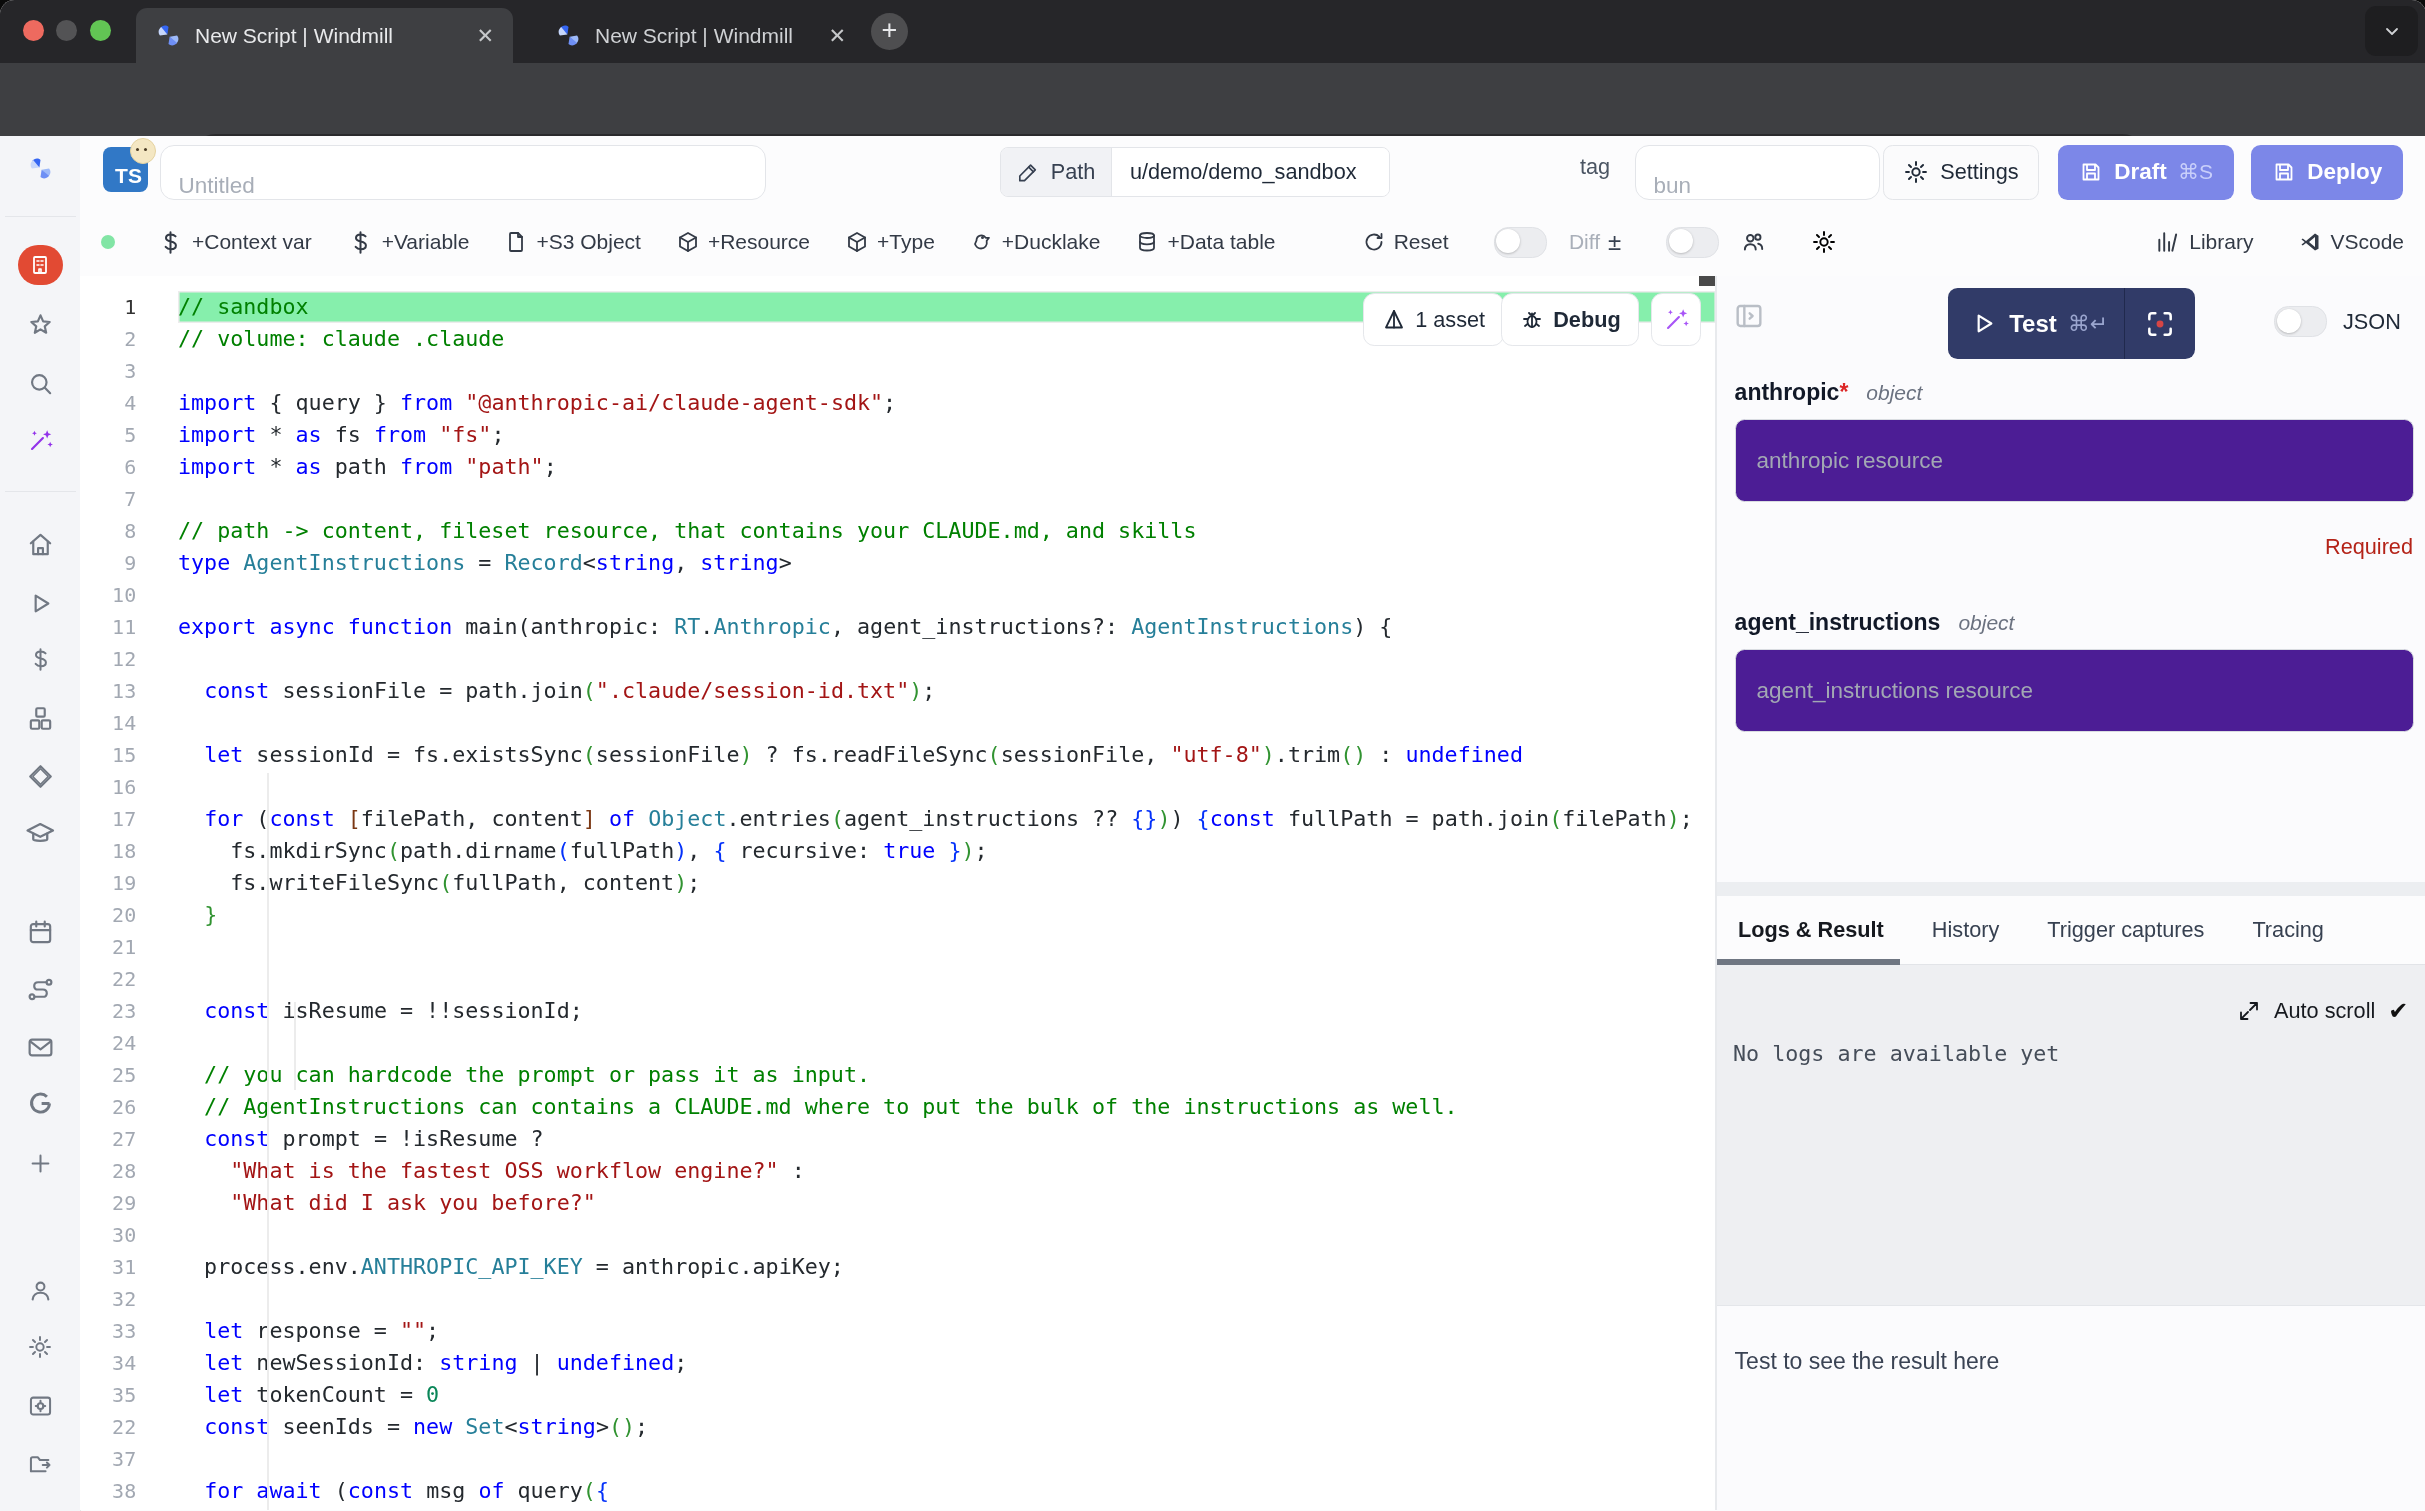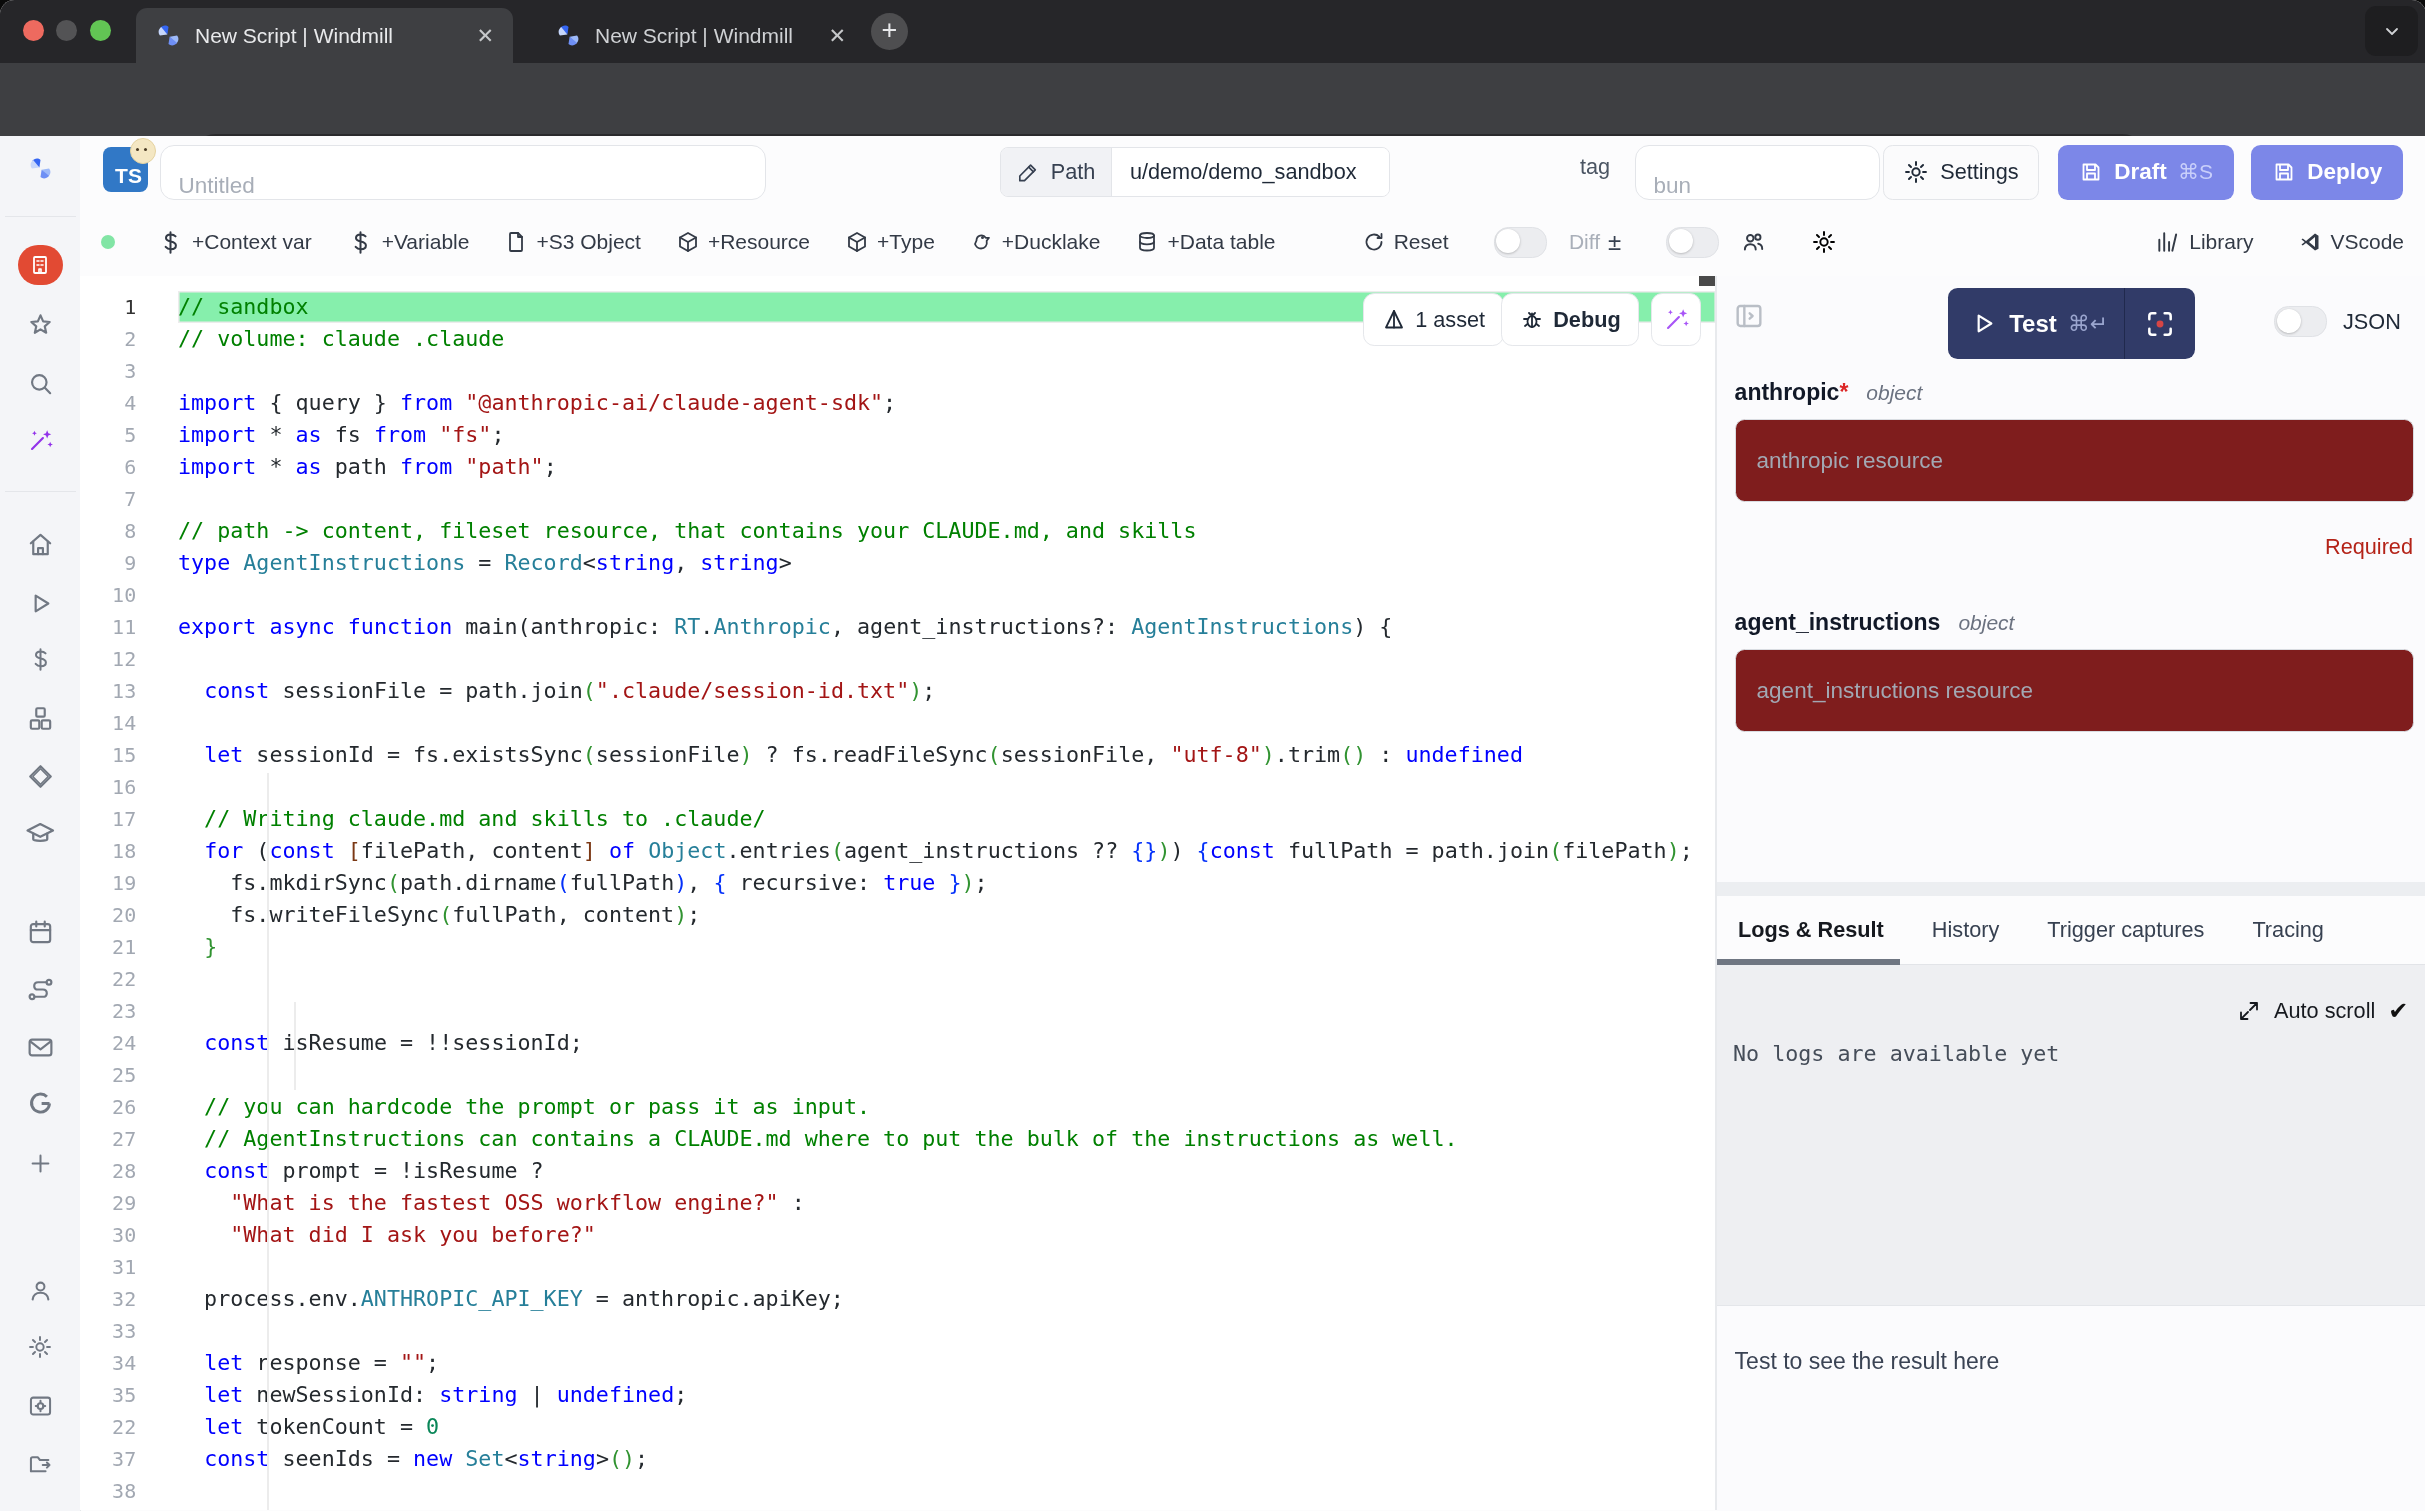--- a/index.html
+++ b/index.html
@@ -92,21 +92,21 @@
   #testbtn .tmain{display:flex;align-items:center;gap:11.2px;padding:0 16px 0 21px;}
   #testbtn .tlabel{font-size:24px;font-weight:bold;}
   #testbtn .tkbd{font-size:21.7px;color:#9aa5ce;}
   #testbtn .tsep{width:1.6px;height:71px;background:#20294d;}
   #testbtn .tfocus{flex:1;display:flex;align-items:center;justify-content:center;}
   #jsonrow{left:557px;top:30px;display:flex;align-items:center;gap:16px;}
   #jsonrow .jlabel{font-size:21.7px;color:#1f2937;}
   .field-label{font-size:23px;color:#111827;font-weight:bold;}
   .field-label .req{color:#dc2626;}
   .field-type{font-size:21px;color:#6b7280;font-style:italic;font-weight:normal;margin-left:14.4px;}
-  .bigin{left:17.6px;width:679px;height:83px;border:1.6px solid #d9dce1;border-radius:9.6px;background:#7f1d1d;
+  .bigin{left:17.6px;width:679px;height:83px;border:1.6px solid #d9dce1;border-radius:9.6px;background:#4c1d95;
          display:flex;align-items:center;padding:0 21px;box-sizing:border-box;font-size:22.5px;color:#a2a8b3;}
   #reqnote{left:0;top:383px;width:696px;text-align:right;font-size:21.7px;color:#b42318;}
   #rsplit{left:0;top:606px;width:709px;height:14.4px;background:#eceef1;}
   #rtabs{left:0;top:620px;width:709px;height:69px;background:#fcfcfd;border-bottom:0.8px solid #e2e4e8;
          display:flex;align-items:center;gap:48px;padding-left:21px;box-sizing:border-box;}
   #rtabs .rtab{font-size:21.7px;color:#374151;white-space:nowrap;}
   #rtabs .rtab.active{font-weight:bold;color:#16191f;}
   #tabunderline{left:0;top:683px;width:183px;height:5.6px;background:#6f7682;}
   #logsarea{left:0;top:689px;width:709px;height:340px;background:#eeeff2;}
   #autoscroll{position:absolute;right:17.6px;top:32px;display:flex;align-items:center;gap:13px;color:#16191f;font-size:21.7px;}
@@ -581,21 +581,20 @@
           <div class="ln"></div>
           <div class="ln"><span class="tk-c">// path -&gt; content, fileset resource, that contains your CLAUDE.md, and skills</span></div>
           <div class="ln"><span class="tk-k">type</span><span class="tk-p"> </span><span class="tk-t">AgentInstructions</span><span class="tk-p"> = </span><span class="tk-t">Record</span><span class="tk-p">&lt;</span><span class="tk-k">string</span><span class="tk-p">, </span><span class="tk-k">string</span><span class="tk-p">&gt;</span></div>
           <div class="ln"></div>
           <div class="ln"><span class="tk-k">export</span><span class="tk-p"> </span><span class="tk-k">async</span><span class="tk-p"> </span><span class="tk-k">function</span><span class="tk-p"> main(anthropic: </span><span class="tk-t">RT</span><span class="tk-p">.</span><span class="tk-t">Anthropic</span><span class="tk-p">, agent_instructions?: </span><span class="tk-t">AgentInstructions</span><span class="tk-p">) {</span></div>
           <div class="ln"></div>
           <div class="ln"><span class="tk-p">  </span><span class="tk-k">const</span><span class="tk-p"> sessionFile = path.join</span><span class="tk-g">(</span><span class="tk-s">".claude/session-id.txt"</span><span class="tk-g">)</span><span class="tk-p">;</span></div>
           <div class="ln"></div>
           <div class="ln"><span class="tk-p">  </span><span class="tk-k">let</span><span class="tk-p"> sessionId = fs.existsSync</span><span class="tk-g">(</span><span class="tk-p">sessionFile</span><span class="tk-g">)</span><span class="tk-p"> ? fs.readFileSync</span><span class="tk-g">(</span><span class="tk-p">sessionFile, </span><span class="tk-s">"utf-8"</span><span class="tk-g">)</span><span class="tk-p">.trim</span><span class="tk-g">()</span><span class="tk-p"> : </span><span class="tk-k">undefined</span></div>
           <div class="ln"></div>
-          <div class="ln"><span class="tk-c">  // Writing claude.md and skills to .claude/</span></div>
           <div class="ln"><span class="tk-p">  </span><span class="tk-k">for</span><span class="tk-p"> (</span><span class="tk-k">const</span><span class="tk-p"> </span><span class="tk-o">[</span><span class="tk-p">filePath, content</span><span class="tk-o">]</span><span class="tk-p"> </span><span class="tk-k">of</span><span class="tk-p"> </span><span class="tk-t">Object</span><span class="tk-p">.entries</span><span class="tk-g">(</span><span class="tk-p">agent_instructions ?? </span><span class="tk-b">{}</span><span class="tk-g">)</span><span class="tk-p">) </span><span class="tk-b">{</span><span class="tk-k">const</span><span class="tk-p"> fullPath = path.join</span><span class="tk-g">(</span><span class="tk-p">filePath</span><span class="tk-g">)</span><span class="tk-p">;</span></div>
           <div class="ln"><span class="tk-p">    fs.mkdirSync</span><span class="tk-g">(</span><span class="tk-p">path.dirname</span><span class="tk-b">(</span><span class="tk-p">fullPath</span><span class="tk-b">)</span><span class="tk-p">, </span><span class="tk-b">{</span><span class="tk-p"> recursive: </span><span class="tk-k">true</span><span class="tk-p"> </span><span class="tk-b">}</span><span class="tk-g">)</span><span class="tk-p">;</span></div>
           <div class="ln"><span class="tk-p">    fs.writeFileSync</span><span class="tk-g">(</span><span class="tk-p">fullPath, content</span><span class="tk-g">)</span><span class="tk-p">;</span></div>
           <div class="ln"><span class="tk-p">  </span><span class="tk-g">}</span></div>
           <div class="ln"></div>
           <div class="ln"></div>
           <div class="ln"><span class="tk-p">  </span><span class="tk-k">const</span><span class="tk-p"> isResume = !!sessionId;</span></div>
           <div class="ln"></div>
           <div class="ln"><span class="tk-c">  // you can hardcode the prompt or pass it as input.</span></div>
           <div class="ln"><span class="tk-c">  // AgentInstructions can contains a CLAUDE.md where to put the bulk of the instructions as well.</span></div>

